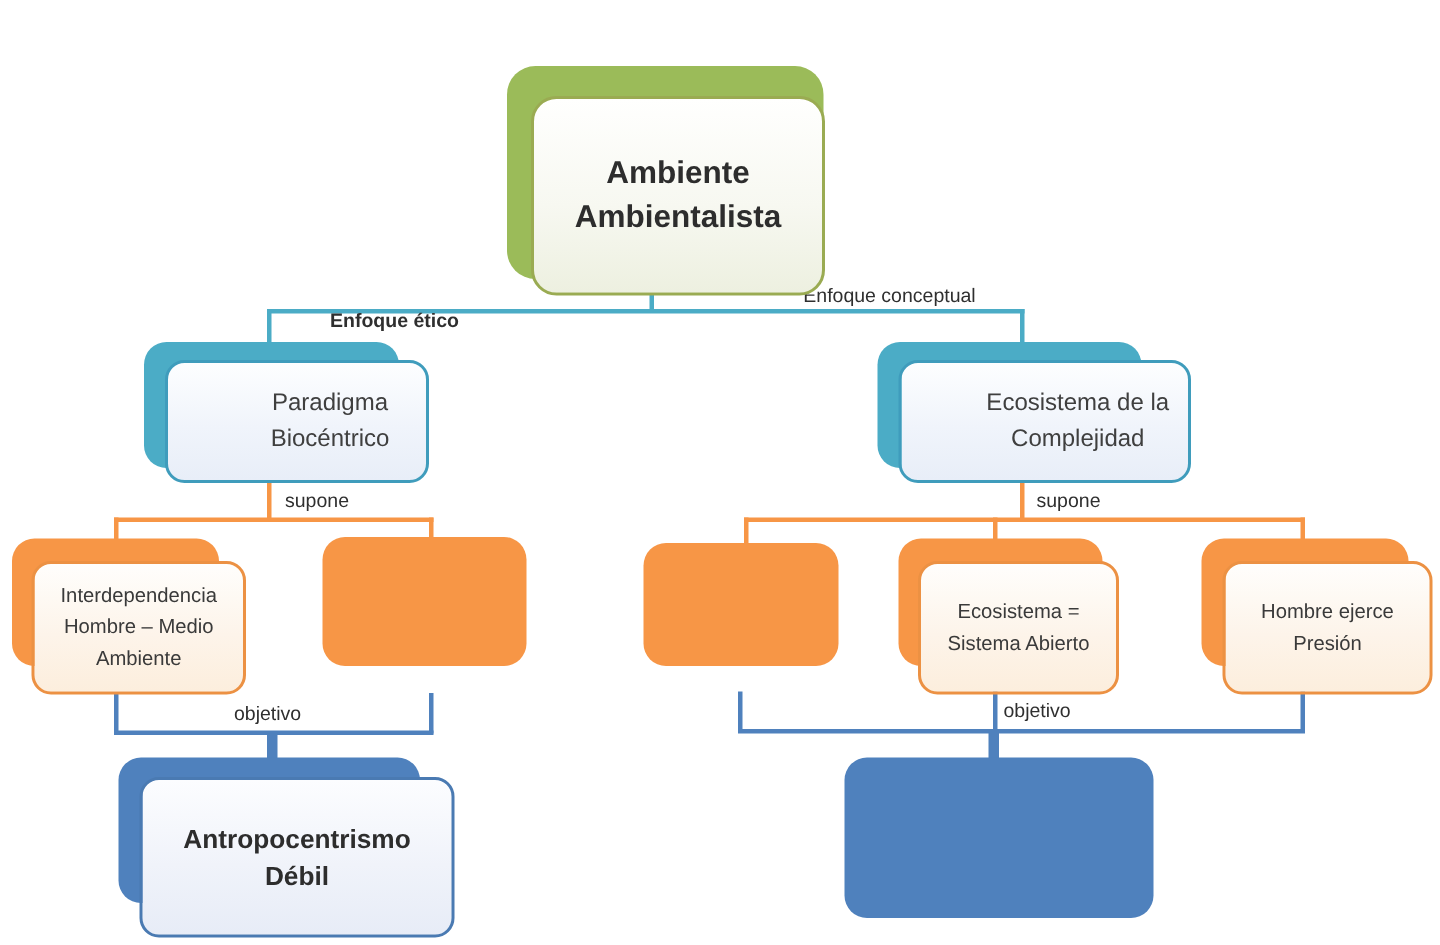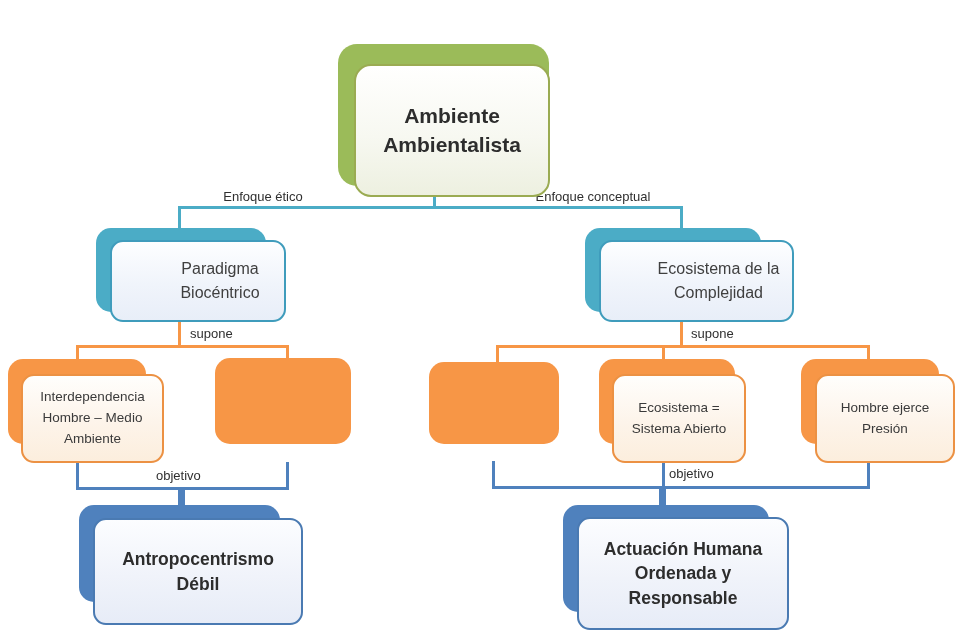--- a/index.html
+++ b/index.html
@@ -63,21 +63,21 @@
   <div class="ln b" style="left:286px;top:462px;width:3px;height:27px;"></div>
   <div class="ln b" style="left:76px;top:487px;width:213px;height:3px;"></div>
   <div class="ln b" style="left:178px;top:489px;width:7px;height:17px;"></div>
 
   <div class="ln b" style="left:492px;top:461px;width:3px;height:27px;"></div>
   <div class="ln b" style="left:662px;top:461px;width:3px;height:27px;"></div>
   <div class="ln b" style="left:867px;top:461px;width:3px;height:27px;"></div>
   <div class="ln b" style="left:492px;top:486px;width:378px;height:3px;"></div>
   <div class="ln b" style="left:659px;top:488px;width:7px;height:18px;"></div>
 
-  <div class="edge-label ctr" style="left:198px;top:189px;width:130px;">Enfoque ético</div>
+  <div class="edge-label ctr" style="left:198px;top:206px;width:130px;font-weight:bold;">Enfoque ético</div>
   <div class="edge-label ctr" style="left:513px;top:189px;width:160px;">Enfoque conceptual</div>
   <div class="edge-label" style="left:190px;top:326px;">supone</div>
   <div class="edge-label" style="left:691px;top:326px;">supone</div>
   <div class="edge-label" style="left:156px;top:468px;">objetivo</div>
   <div class="edge-label" style="left:669px;top:466px;">objetivo</div>
 
   <div class="back g" style="left:338px;top:44px;width:211px;height:142px;"></div>
   <div class="front g" style="left:354px;top:64px;width:196px;height:133px;">
     <span class="txt-root">Ambiente Ambientalista</span>
   </div>
@@ -110,17 +110,14 @@
   <div class="front o" style="left:815px;top:374px;width:140px;height:89px;">
     <span class="txt-l3">Hombre ejerce Presión</span>
   </div>
 
   <div class="back b" style="left:79px;top:505px;width:201px;height:97px;"></div>
   <div class="front b" style="left:93px;top:518px;width:210px;height:107px;">
     <span class="txt-l4">Antropocentrismo Débil</span>
   </div>
 
   <div class="back b" style="left:563px;top:505px;width:206px;height:107px;"></div>
-  <div class="front b" style="left:577px;top:517px;width:212px;height:113px;">
-    <span class="txt-l4">Actuación Humana Ordenada y Responsable</span>
-  </div>
 
 </div>
 
 </body></html>

